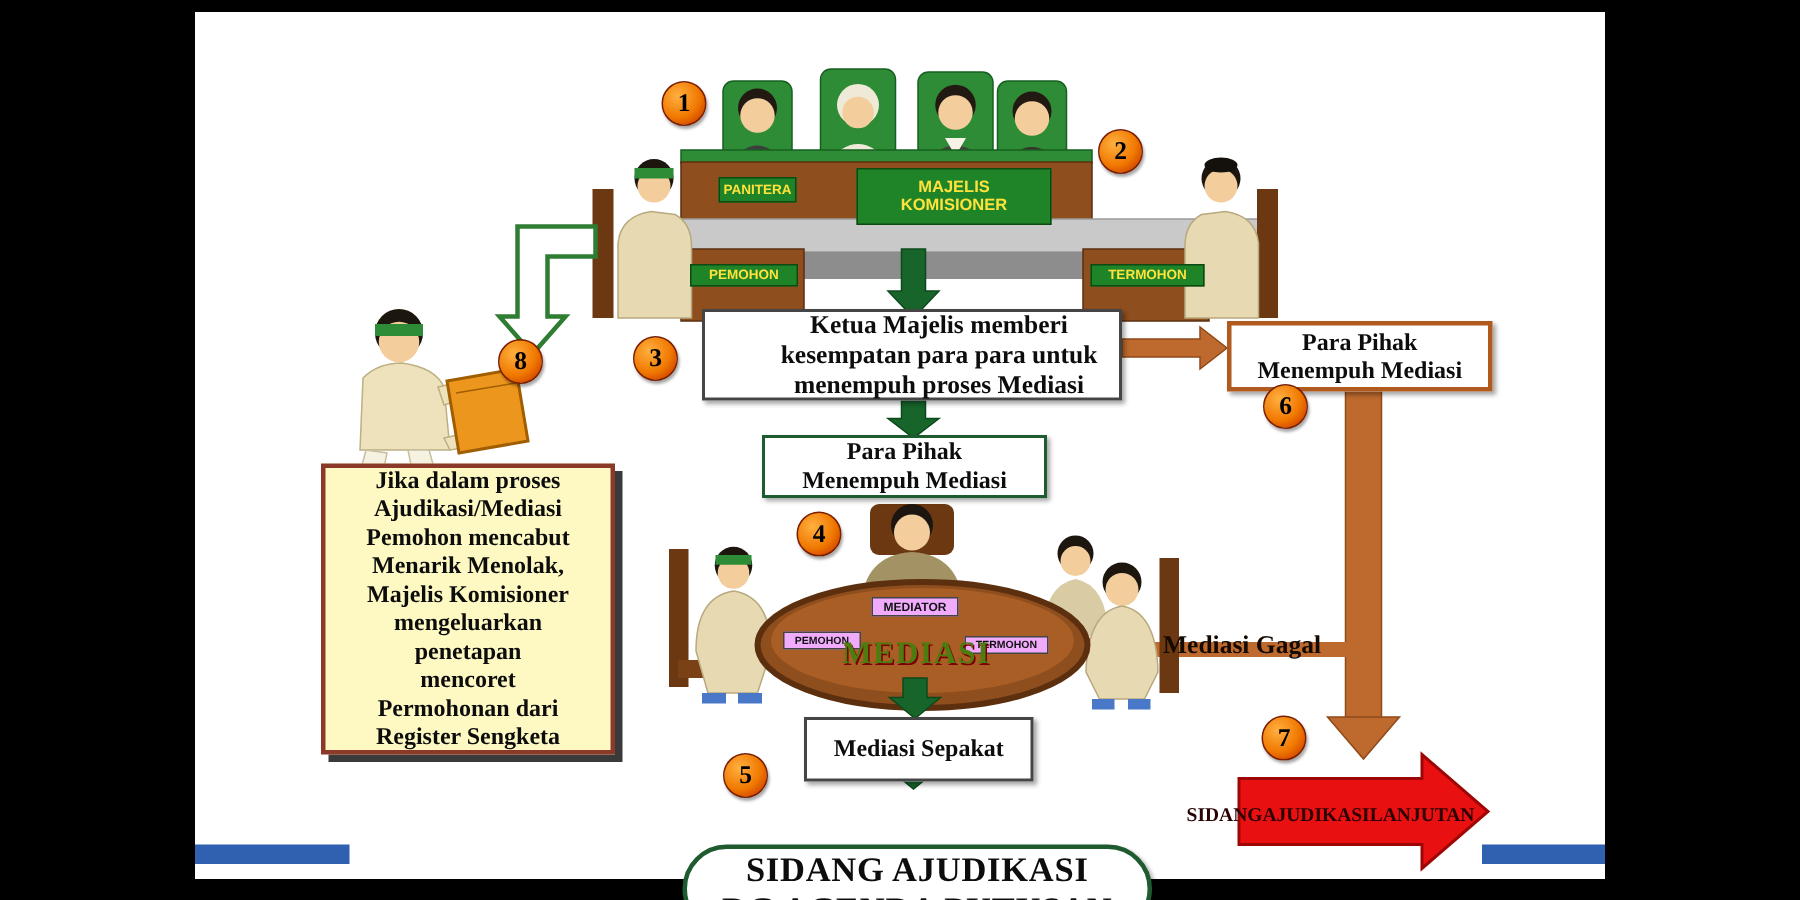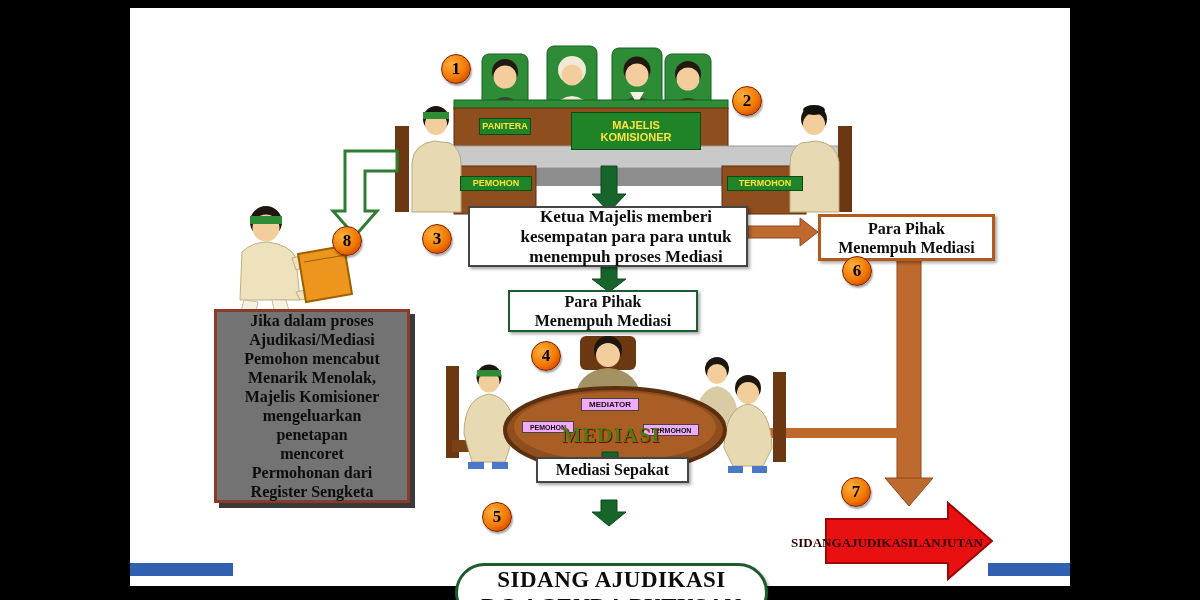--- a/index.html
+++ b/index.html
@@ -18,21 +18,21 @@
            background:radial-gradient(circle at 35% 32%, #FFB040, #F07800 55%, #C43000 95%);
            border:1px solid #7A1E00; display:flex; align-items:center; justify-content:center;
            font-weight:bold; font-size:17px; color:#000; box-shadow:1px 2px 2px rgba(0,0,0,0.35); }
   .plate { position:absolute; background:#1F8428; border:1px solid #0C4A12; color:#FFE23C;
            font-family:"Liberation Sans", sans-serif; font-weight:bold;
            display:flex; align-items:center; justify-content:center; text-align:center; line-height:1.1; }
   .tag { position:absolute; background:#f0abfc; border:1px solid #444; color:#111;
          font-family:"Liberation Sans", sans-serif; font-weight:bold;
          display:flex; align-items:center; justify-content:center; }
   .note-box { position:absolute; left:214px; top:309px; width:196px; height:194px;
-              background:#737373; border:3px solid #8B3A2A; box-shadow:5px 5px 0 #3A3A3A;
+              background:#fef9c3; border:3px solid #8B3A2A; box-shadow:5px 5px 0 #3A3A3A;
               display:flex; flex-direction:column; align-items:center; justify-content:center;
               text-align:center; font-weight:bold; font-size:16px; line-height:19px; color:#0d0d0d; }
   .gagal { position:absolute; left:754px; top:420px; width:148px; height:20px;
            font-weight:bold; font-size:17px; color:#140A00; text-align:center; }
   .mediasi-word { position:absolute; left:549px; top:423px; width:124px; height:26px;
                   color:#4d7c0f; font-weight:bold; font-size:21px; letter-spacing:1px;
                   text-align:center; text-shadow:1px 1px 0 #7A0000; }
   .lanjutan { position:absolute; left:833px; top:519px; width:108px; height:46px;
               display:flex; flex-direction:row; align-items:center; justify-content:center;
               font-weight:bold; font-size:13px; line-height:15px; color:#2A0000; text-align:center; }
@@ -165,27 +165,28 @@
   <div class="flowbox orange-border" style="left:818px; top:214px; width:177px; height:47px; font-size:16px; line-height:19px;">
     <div>Para Pihak</div>
     <div>Menempuh Mediasi</div>
   </div>
 
   <div class="flowbox green-border" style="left:508px; top:290px; width:190px; height:42px; font-size:16px; line-height:19px;">
     <div>Para Pihak</div>
     <div>Menempuh Mediasi</div>
   </div>
 
+  <div class="gagal">Mediasi Gagal</div>
 
   <div class="tag" style="left:581px; top:398px; width:58px; height:13px; font-size:8px;">MEDIATOR</div>
   <div class="tag" style="left:522px; top:421px; width:52px; height:12px; font-size:7px;">PEMOHON</div>
   <div class="tag" style="left:643px; top:424px; width:56px; height:12px; font-size:7px;">TERMOHON</div>
   <div class="mediasi-word">MEDIASI</div>
 
-  <div class="flowbox" style="left:536px; top:457px; width:153px; height:26px; font-size:16px;">Mediasi Sepakat</div>
+  <div class="flowbox" style="left:536px; top:478px; width:153px; height:43px; font-size:16px;">Mediasi Sepakat</div>
 
   <div class="flowbox green-border" style="left:455px; top:523px; width:313px; height:59px; font-size:23px; line-height:27px; letter-spacing:0.5px; border-width:3px; border-radius:30px;margin-top:40px;">
     <div>SIDANG AJUDIKASI</div>
     <div>DG AGENDA PUTUSAN</div>
   </div>
 
   <div class="lanjutan">
     <div>SIDANG</div>
     <div>AJUDIKASI</div>
     <div>LANJUTAN</div>

